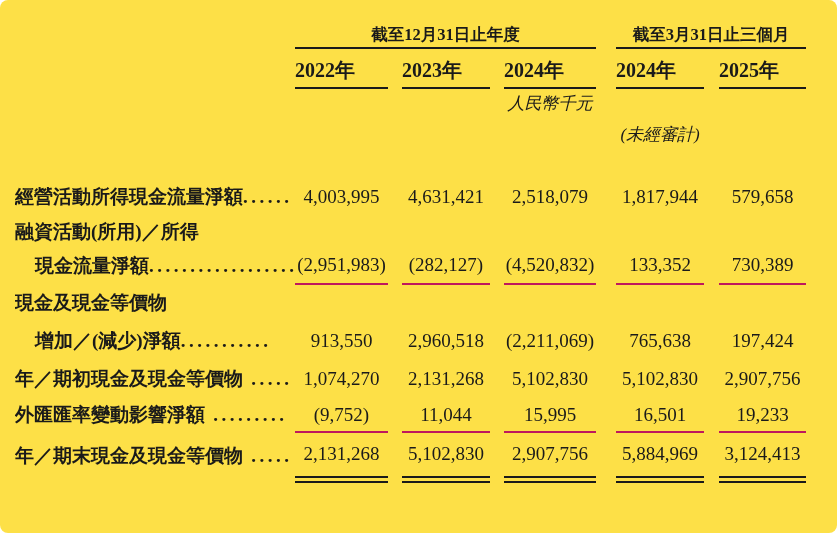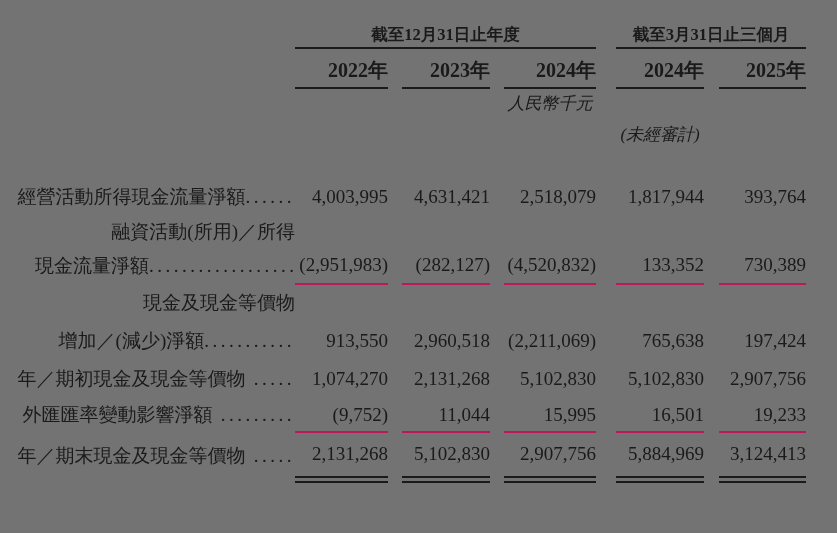--- a/index.html
+++ b/index.html
@@ -1,51 +1,52 @@
 <!DOCTYPE html>
 <html><head>
 <meta charset="utf-8">
 <style>
   html, body { margin:0; padding:0; background:#ffffff; }
   .page {
     width:837px; height:533px;
-    background:#737373;
+    background:#fde047;
     box-sizing:border-box;
     padding:20px 0 0 15px;
     font-family:"Liberation Serif","DejaVu Serif",serif;
     color:#1a1a1a;
     overflow:hidden;
+    border-radius:8px;
   }
   table.fin {
     border-collapse:collapse;
     table-layout:fixed;
     width:791px;
   }
   td { padding:0; vertical-align:middle; line-height:1.05; overflow:hidden; white-space:nowrap; }
 
   
 
   
   .r-group td { vertical-align:bottom; }
   .group-cell {
     font-weight:bold; font-size:16.5px; text-align:center;
     border-bottom:2px solid #1a1a1a; padding-bottom:4px;
   }
   .r-years td { vertical-align:bottom; }
   .year-cell {
-    font-weight:bold; font-size:20px; text-align:right;
+    font-weight:bold; font-size:20px; text-align:left;
     border-bottom:2px solid #1a1a1a; padding-bottom:6px;
   }
   .note-cell { font-style:italic; font-size:17px; text-align:center;font-family:Liberation Serif, serif; }
 
   
-  .label-cell { font-size:19px; text-align:right; }
+  .label-cell { font-size:19px; text-align:left;font-weight:bold; }
   .label-cell .dots { letter-spacing:3.5px; }
   .indent { padding-left:20px; }
-  .num-cell { font-size:19px; text-align:right; }
+  .num-cell { font-size:19px; text-align:center; }
   tr.u1 td.num-cell { border-bottom:2px solid #be185d; }
   tr.u2 td.num-cell { border-bottom:7px double #1a1a1a; }
 </style>
 </head>
 <body>
 
 <div class="page">
   <table class="fin">
     <colgroup>
       <col style="width:280px">
@@ -114,21 +115,21 @@
     <tr style="height:38px">
       <td class="label-cell"><span>經營活動所得現金流量淨額</span><span class="dots">......</span></td>
       <td class="num-cell">4,003,995</td>
           <td></td>
       <td class="num-cell">4,631,421</td>
           <td></td>
       <td class="num-cell">2,518,079</td>
           <td></td>
       <td class="num-cell">1,817,944</td>
           <td></td>
-      <td class="num-cell">393,764</td>
+      <td class="num-cell">579,658</td>
     </tr>
 
 
     <tr style="height:31px">
       <td class="label-cell"><span>融資活動(所用)／所得</span></td>
       <td></td>
           <td></td>
       <td></td>
           <td></td>
       <td></td>

